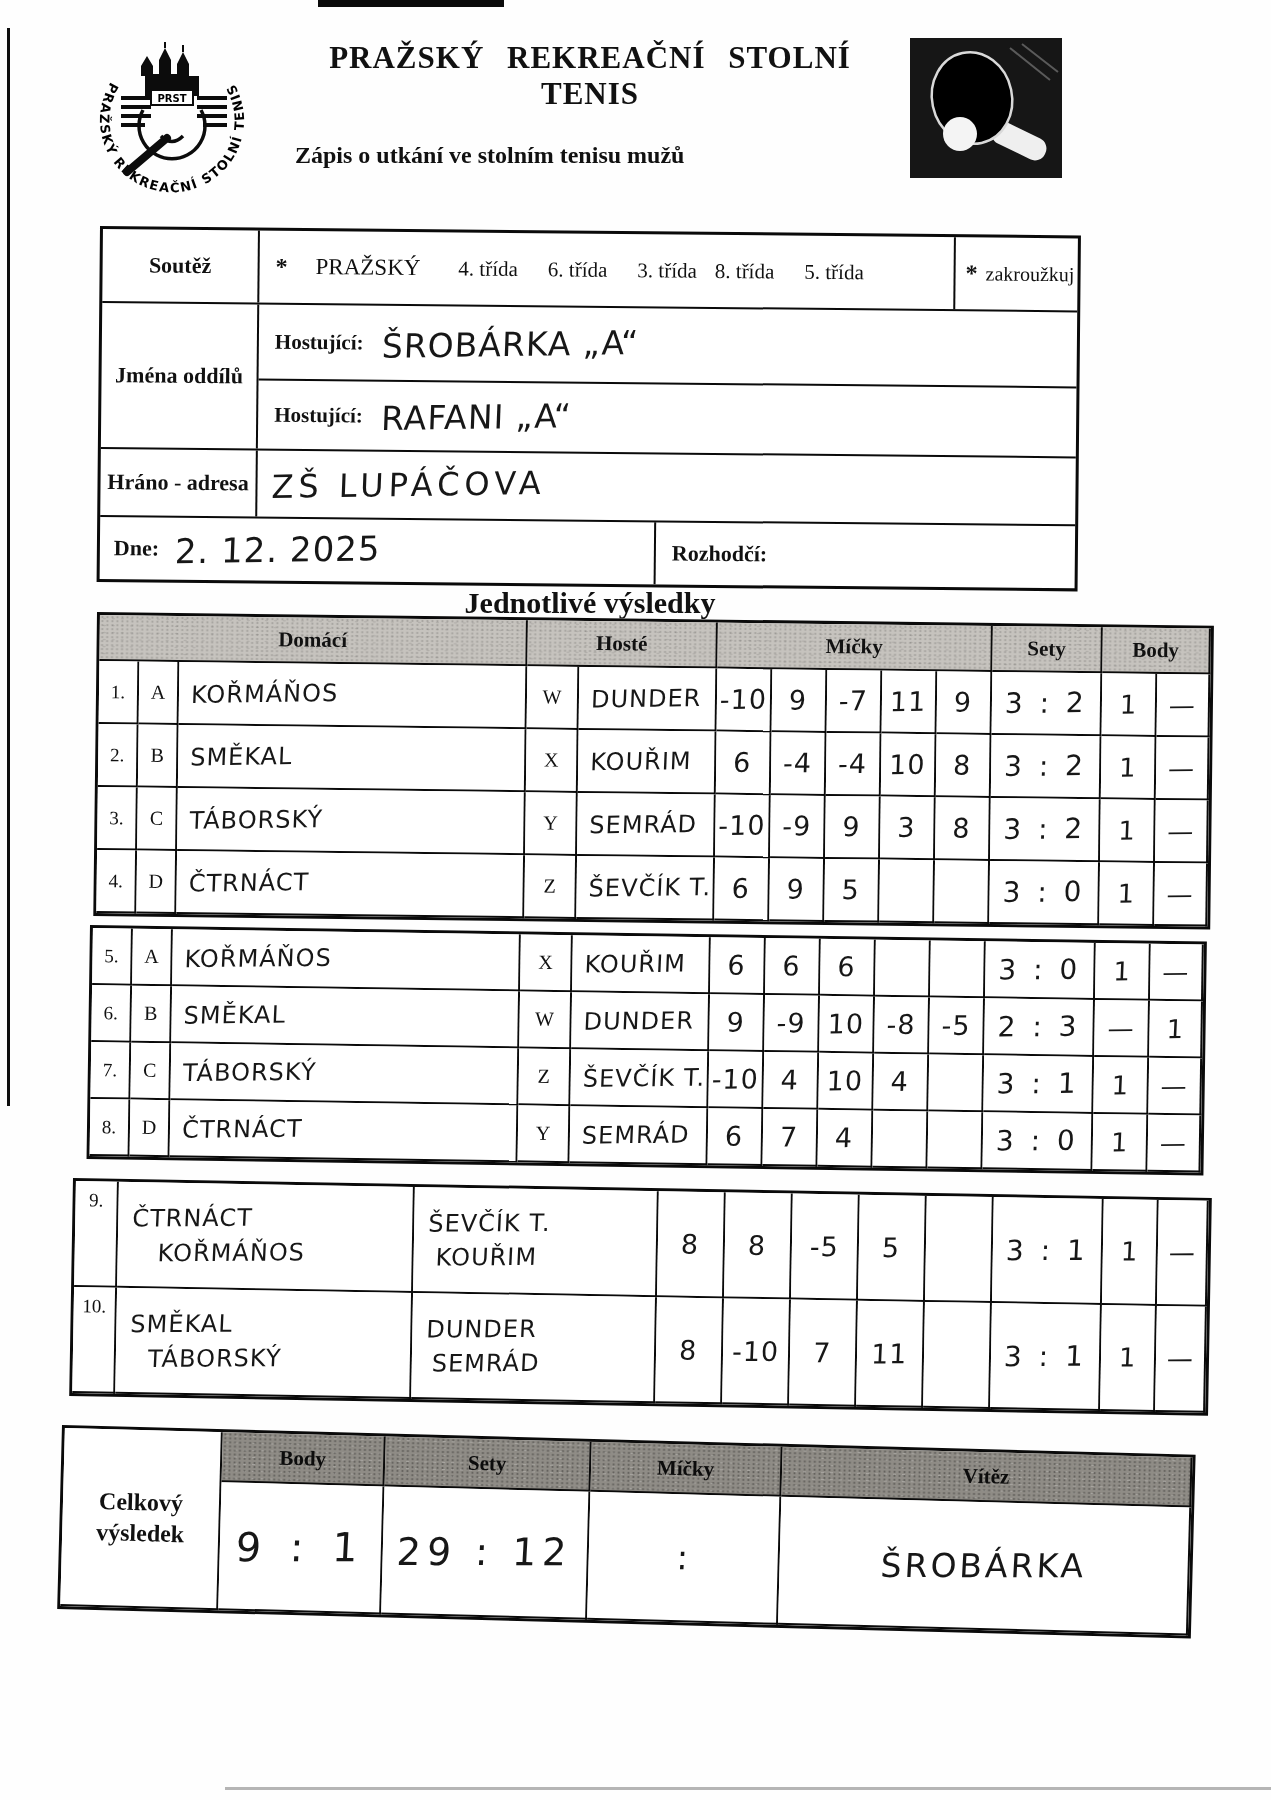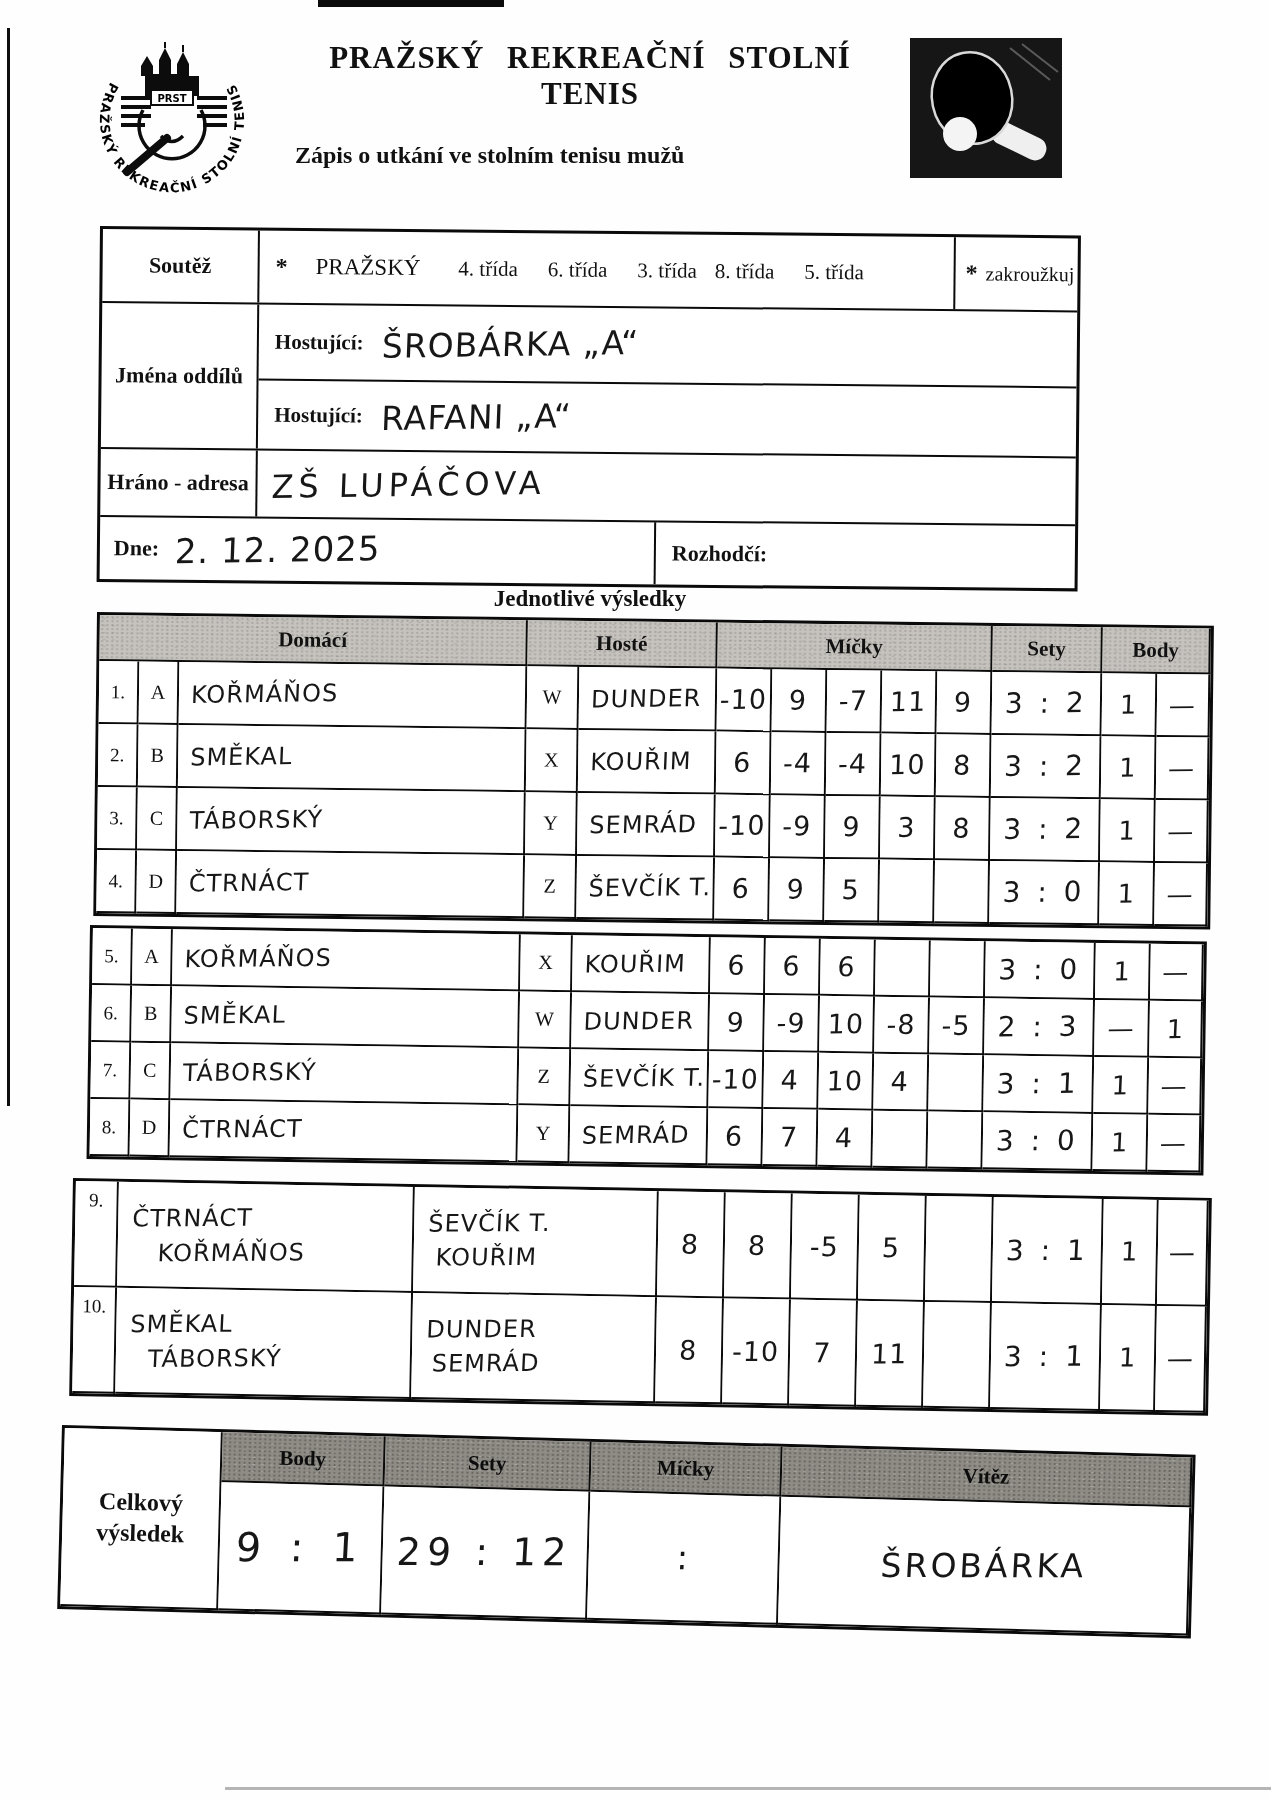--- a/index.html
+++ b/index.html
@@ -20,21 +20,21 @@
   
   .it{left:100px;top:226px;width:975px;border:3px solid #0a0a0a;background:#fff;
       transform:rotate(.55deg);transform-origin:0 0;}
   .ir{display:flex;border-bottom:2px solid #0a0a0a;}
   .ir:last-child{border-bottom:none;}
   .ic{border-right:2px solid #0a0a0a;display:flex;align-items:center;}
   .ic:last-child{border-right:none;}
   .lbl{font-size:22px;font-weight:bold;justify-content:center;}
   .fldlbl{font-size:21px;font-weight:bold;}
   
-  .rheading{left:390px;top:586px;width:400px;text-align:center;font-size:23px;font-weight:600;}
+  .rheading{left:390px;top:586px;width:400px;text-align:center;font-size:30px;font-weight:600;}
   .rt{display:grid;position:absolute;border:3px solid #0a0a0a;background:#fff;transform-origin:0 0;}
   .rt > div{border-right:2px solid #0a0a0a;border-bottom:2px solid #0a0a0a;
             display:flex;align-items:center;justify-content:center;background:#fff;}
   .hdr{background:
         radial-gradient(rgba(0,0,0,.16) 1px, transparent 1.3px),
         radial-gradient(rgba(0,0,0,.10) 1px, transparent 1.4px),
         #c6c3be !important;
        background-size:5px 4px,9px 7px !important;
        font-size:21px;font-weight:bold;}
   .nm{justify-content:flex-start !important;padding-left:12px;}

